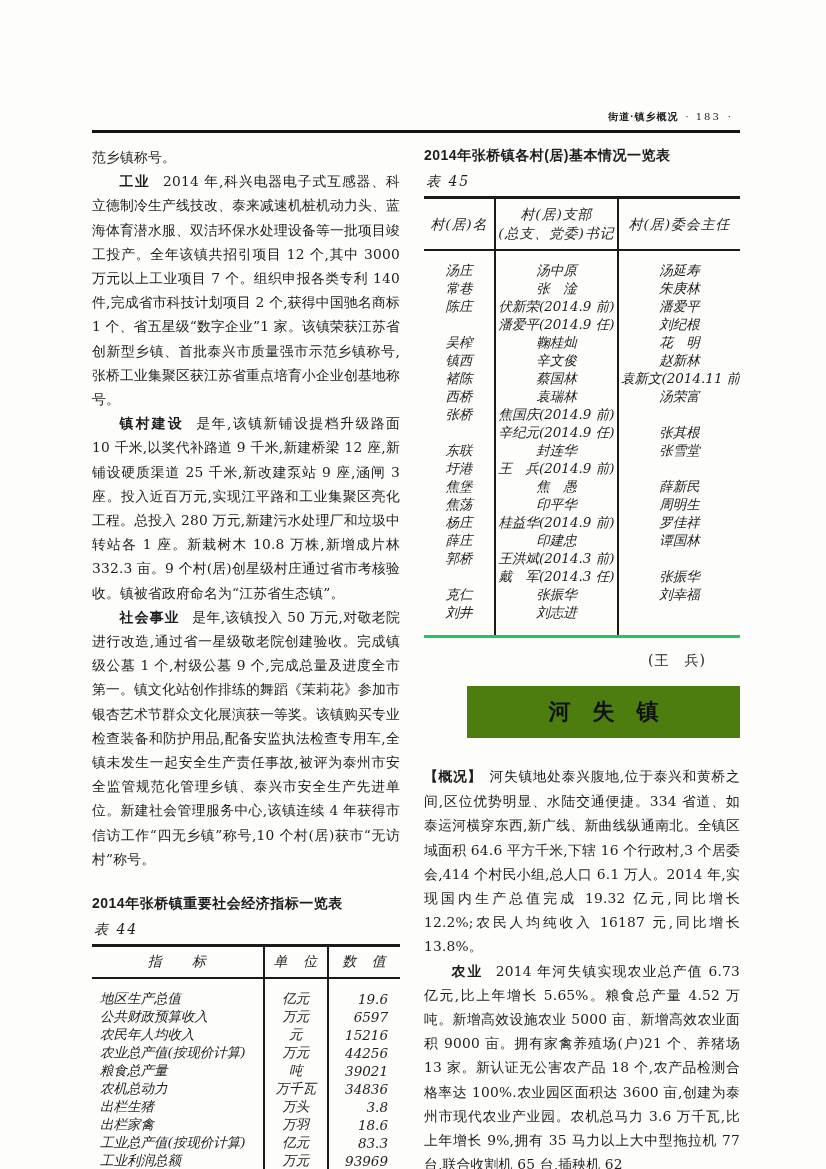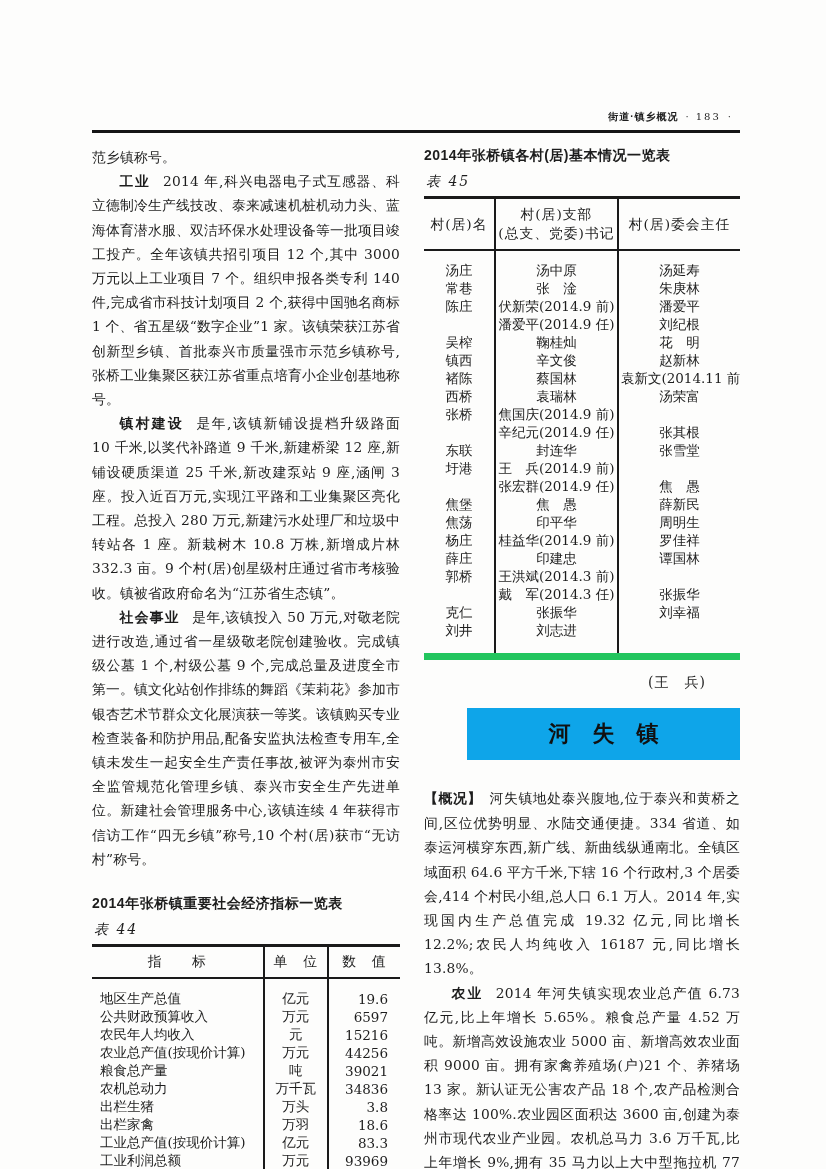--- a/index.html
+++ b/index.html
@@ -68,22 +68,23 @@
   .tbl-label{
     font-style:italic;
     font-size:14px;
     margin:8px 0 5px 2px;
     letter-spacing:2px;
   }
   table.tbl{
     width:100%;
     border-collapse:collapse;
     border-top:3px solid #1a1a1a;
-    border-bottom:7px solid #22c55e;
+    border-bottom:3px solid #22c55e;
     table-layout:fixed;
+    font-style:italic;
   }
   table.tbl th{
     font-weight:normal;
     font-size:13.8px;
     padding:6px 2px;
     border-bottom:2px solid #1a1a1a;
     text-align:center;
     letter-spacing:1px;
   }
   table.tbl th + th, table.tbl td + td{border-left:2px solid #1a1a1a;}
@@ -114,21 +115,21 @@
     padding-right:34px;
     font-size:14px;
     margin-top:14px;
     letter-spacing:1px;
   }
 
   .banner{
     margin-top:16px;
     height:52px;
     line-height:52px;
-    background:#0ea5e9;
+    background:#4d7c0f;
     text-align:center;
     font-family:"Liberation Sans", sans-serif;
     font-weight:bold;
     font-size:22px;
     color:#111;
     margin-left:43px;
   }
   .overview{margin-top:26px;}
 </style>
 </head>
@@ -288,25 +289,20 @@
                   <td>东联</td>
                   <td>封连华</td>
                   <td>张雪堂</td>
                 </tr>
                 <tr>
                   <td>圩港</td>
                   <td>王　兵(2014.9 前)</td>
                   <td>&nbsp;</td>
                 </tr>
                 <tr>
-                  <td>&nbsp;</td>
-                  <td>张宏群(2014.9 任)</td>
-                  <td>焦　愚</td>
-                </tr>
-                <tr>
                   <td>焦堡</td>
                   <td>焦　愚</td>
                   <td>薛新民</td>
                 </tr>
                 <tr>
                   <td>焦荡</td>
                   <td>印平华</td>
                   <td>周明生</td>
                 </tr>
                 <tr>

